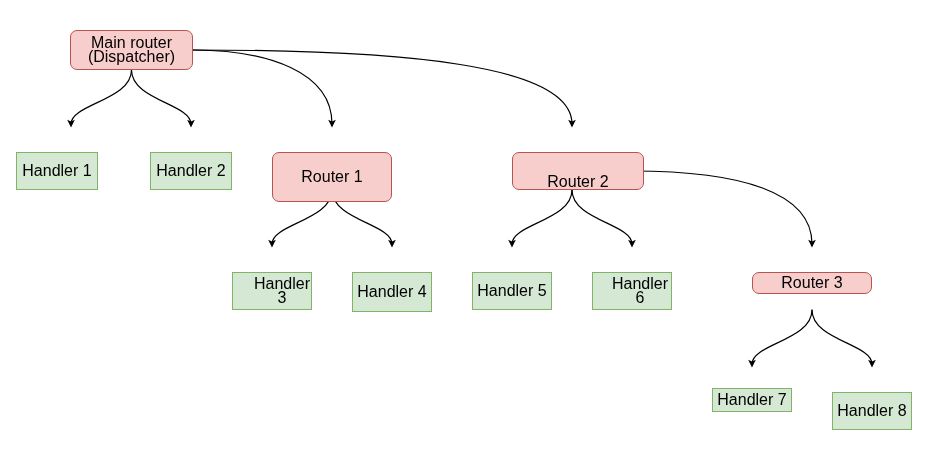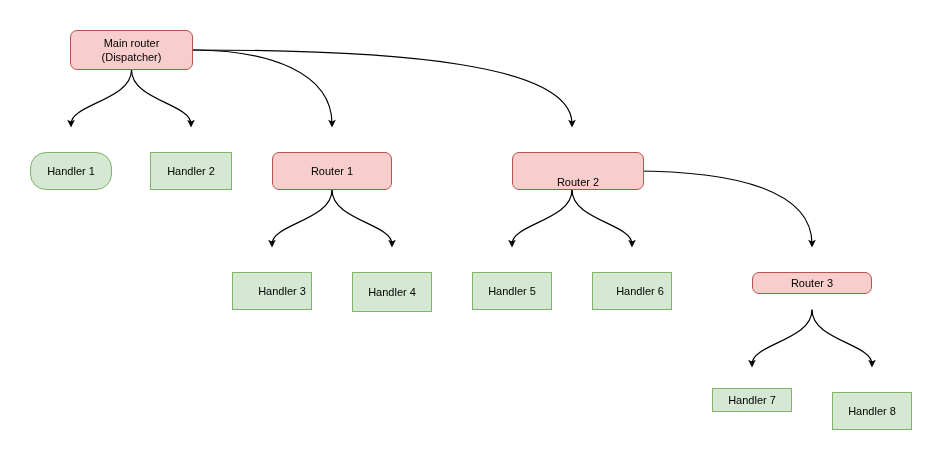--- a/index.html
+++ b/index.html
@@ -26,21 +26,21 @@
     height: 461px;
     pointer-events: none;
   }
   .node {
     position: absolute;
     box-sizing: border-box;
     display: flex;
     align-items: center;
     justify-content: center;
     text-align: center;
-    font-size: 11px;
+    font-size: 16px;
     line-height: 14px;
     color: #000000;
     z-index: 2;
   }
   .node-router {
     background: #f8cecc;
     border: 1px solid #b85450;
     border-radius: 7px;
   }
   .node-handler {
@@ -77,27 +77,27 @@
         <path d="M 812 310 C 812 340 752 344 752 364" fill="none" stroke="#000000" stroke-width="1.2" stroke-linecap="round" marker-end="url(#arrowhead)"></path>
         <path d="M 812 310 C 812 340 872 344 872 364" fill="none" stroke="#000000" stroke-width="1.2" stroke-linecap="round" marker-end="url(#arrowhead)"></path>
       </g>
   </svg>
 
   <div id="nodes">
       <div class="node node-router" style="left: 70px; top: 30px; width: 123px; height: 40px;">
         <span class="node-label">Main router
 (Dispatcher)</span>
       </div>
-      <div class="node node-handler" style="left: 30px; top: 152px; width: 82px; height: 38px; border-radius: 16px;">
+      <div class="node node-handler" style="left: 16px; top: 152px; width: 82px; height: 38px;">
         <span class="node-label">Handler 1</span>
       </div>
       <div class="node node-handler" style="left: 150px; top: 152px; width: 82px; height: 38px;">
         <span class="node-label">Handler 2</span>
       </div>
-      <div class="node node-router" style="left: 272px; top: 152px; width: 120px; height: 38px;">
+      <div class="node node-router" style="left: 272px; top: 152px; width: 120px; height: 50px;">
         <span class="node-label">Router 1</span>
       </div>
       <div class="node node-router" style="left: 512px; top: 152px; width: 132px; height: 38px; align-items: flex-end;">
         <span class="node-label">Router 2</span>
       </div>
       <div class="node node-handler" style="left: 232px; top: 272px; width: 80px; height: 38px; padding-left: 20px;">
         <span class="node-label">Handler 3</span>
       </div>
       <div class="node node-handler" style="left: 352px; top: 272px; width: 80px; height: 40px;">
         <span class="node-label">Handler 4</span>

